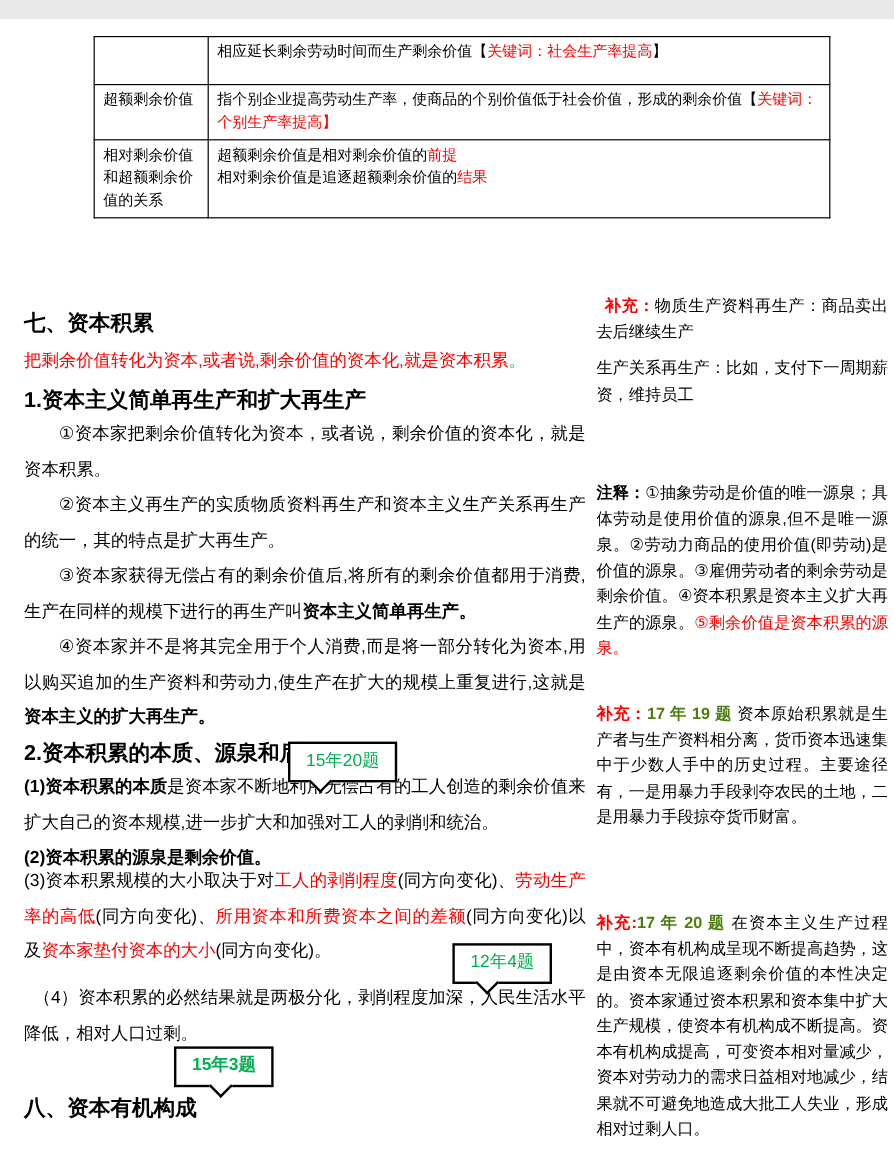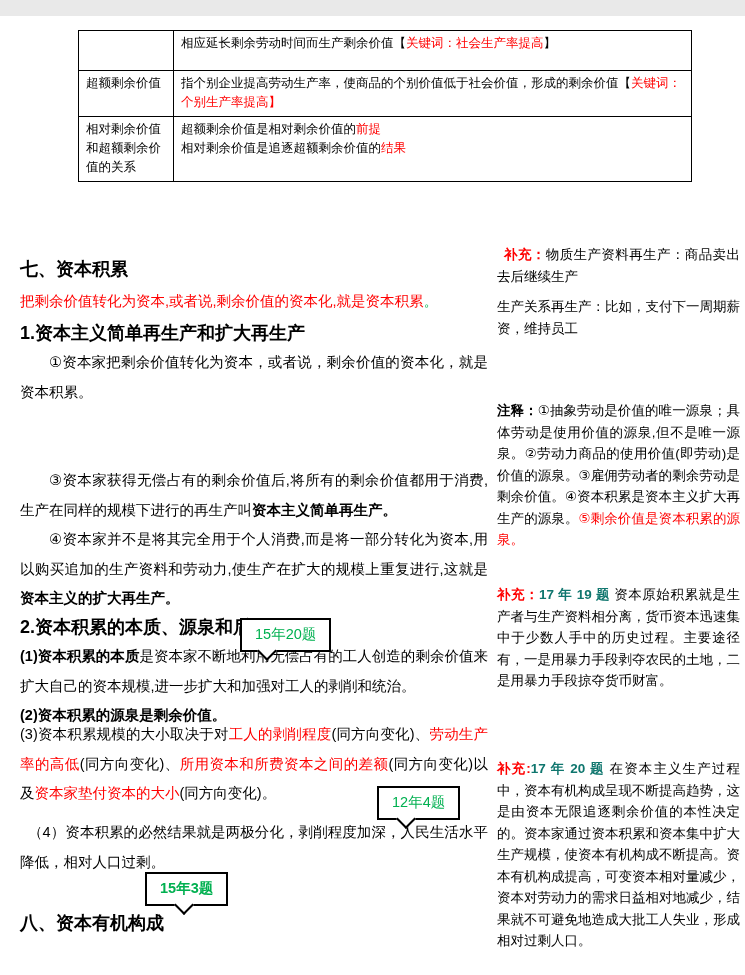--- a/index.html
+++ b/index.html
@@ -26,21 +26,21 @@
   }
   table.kv-table td.term{width:80px;}
   table.kv-table tr.r1 td{height:32px;}
   table.kv-table tr.r3 td{height:56px;}
 
   
   .red{color:#ff0000;}
   .green{color:#00b050;}
   .bold{font-weight:bold;}
   .boldred{font-weight:bold;color:#ff0000;}
-  .boldgreen{font-weight:bold;color:#0f766e;}
+  .boldgreen{font-weight:bold;color:#4d7c0f;}
 
   
   .mblock{
     position:absolute;left:20px;width:468px;
     font-size:14.5px;line-height:29.5px;
     text-align:justify;
   }
   .heading{font-weight:bold;font-size:18px;text-align:left;}
   .indent2{text-indent:2em;}
   .indent-half{text-indent:8px;}
@@ -110,20 +110,21 @@
         <div><span>相对剩余价值是追逐超额剩余价值的</span><span class="red">结果</span></div>
       </td>
     </tr>
   </tbody>
     </table>
 
   <div class="mblock heading" style="top:239px">七、资本积累</div>
   <div class="mblock" style="top:271px"><span class="red">把剩余价值转化为资本,或者说,剩余价值的资本化,就是资本积累</span><span class="green">。</span></div>
   <div class="mblock heading" style="top:303px">1.资本主义简单再生产和扩大再生产</div>
   <div class="mblock indent2" style="top:332px"><span>①资本家把剩余价值转化为资本，或者说，剩余价值的资本化，就是资本积累。</span></div>
+  <div class="mblock indent2" style="top:391px"><span>②资本主义再生产的实质物质资料再生产和资本主义生产关系再生产的统一，其的特点是扩大再生产。</span></div>
   <div class="mblock indent2" style="top:509px"><span>④资本家并不是将其完全用于个人消费,而是将一部分转化为资本,用以购买追加的生产资料和劳动力,使生产在扩大的规模上重复进行,这就是</span><span class="bold">资本主义的扩大再生产。</span></div>
   <div class="mblock indent2" style="top:450px"><span>③资本家获得无偿占有的剩余价值后,将所有的剩余价值都用于消费,生产在同样的规模下进行的再生产叫</span><span class="bold">资本主义简单再生产。</span></div>
   <div class="mblock heading" style="top:597px">2.资本积累的本质、源泉和后果</div>
   <div class="mblock" style="top:626px"><span class="bold">(1)资本积累的本质</span><span>是资本家不断地利用无偿占有的工人创造的剩余价值来扩大自己的资本规模,进一步扩大和加强对工人的剥削和统治。</span></div>
   <div class="mblock" style="top:685px"><span class="bold">(2)资本积累的源泉是剩余价值。</span></div>
   <div class="mblock" style="top:704px"><span>(3)资本积累规模的大小取决于对</span><span class="red">工人的剥削程度</span><span>(同方向变化)、</span><span class="red">劳动生产率的高低</span><span>(同方向变化)、</span><span class="red">所用资本和所费资本之间的差额</span><span>(同方向变化)以及</span><span class="red">资本家垫付资本的大小</span><span>(同方向变化)。</span></div>
   <div class="mblock indent-half" style="top:802px"><span>（4）资本积累的必然结果就是两极分化，剥削程度加深，人民生活水平降低，相对人口过剩。</span></div>
   <div class="mblock heading" style="top:893px">八、资本有机构成</div>
 
   <div class="callout" style="left:240px;top:602px;--tl:18px">15年20题</div>

